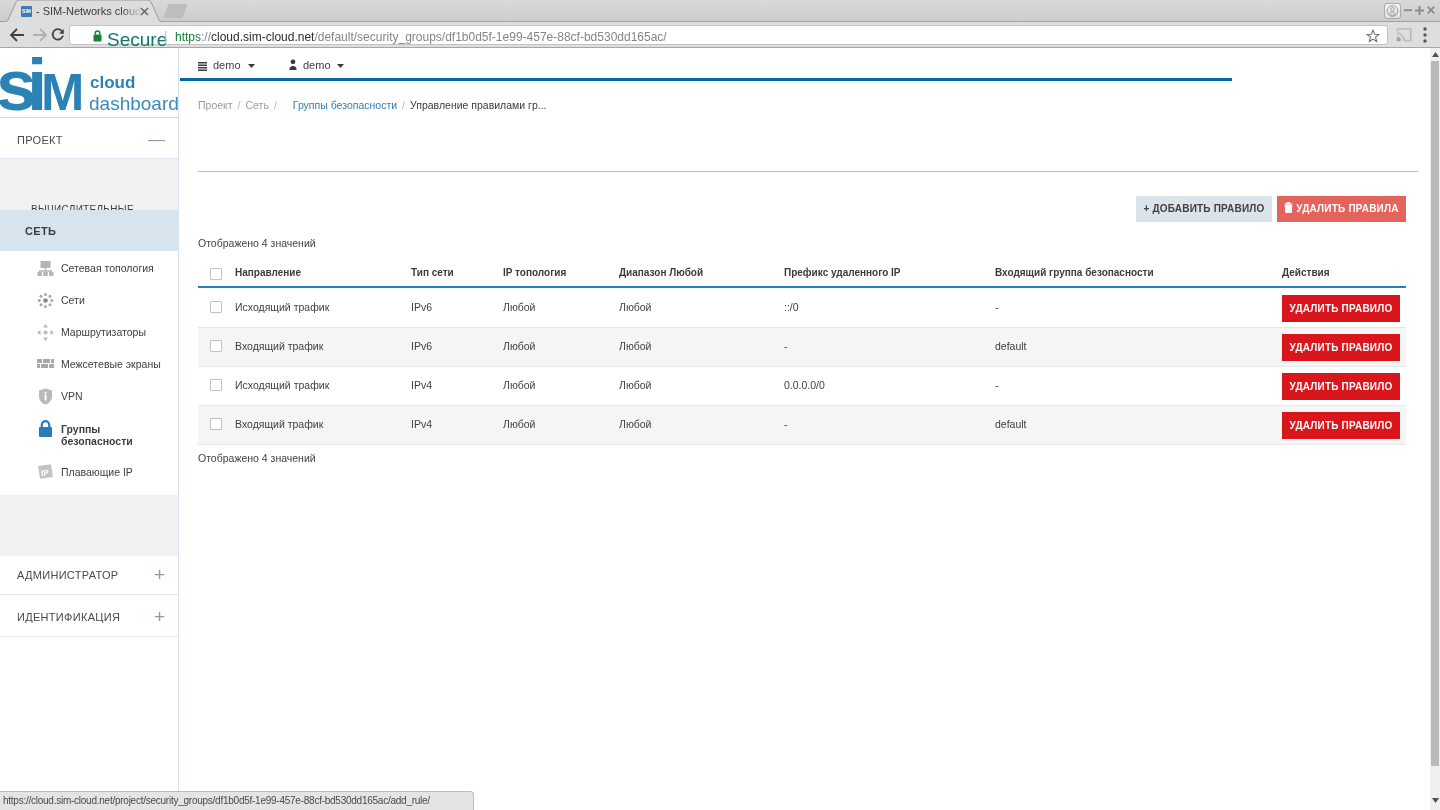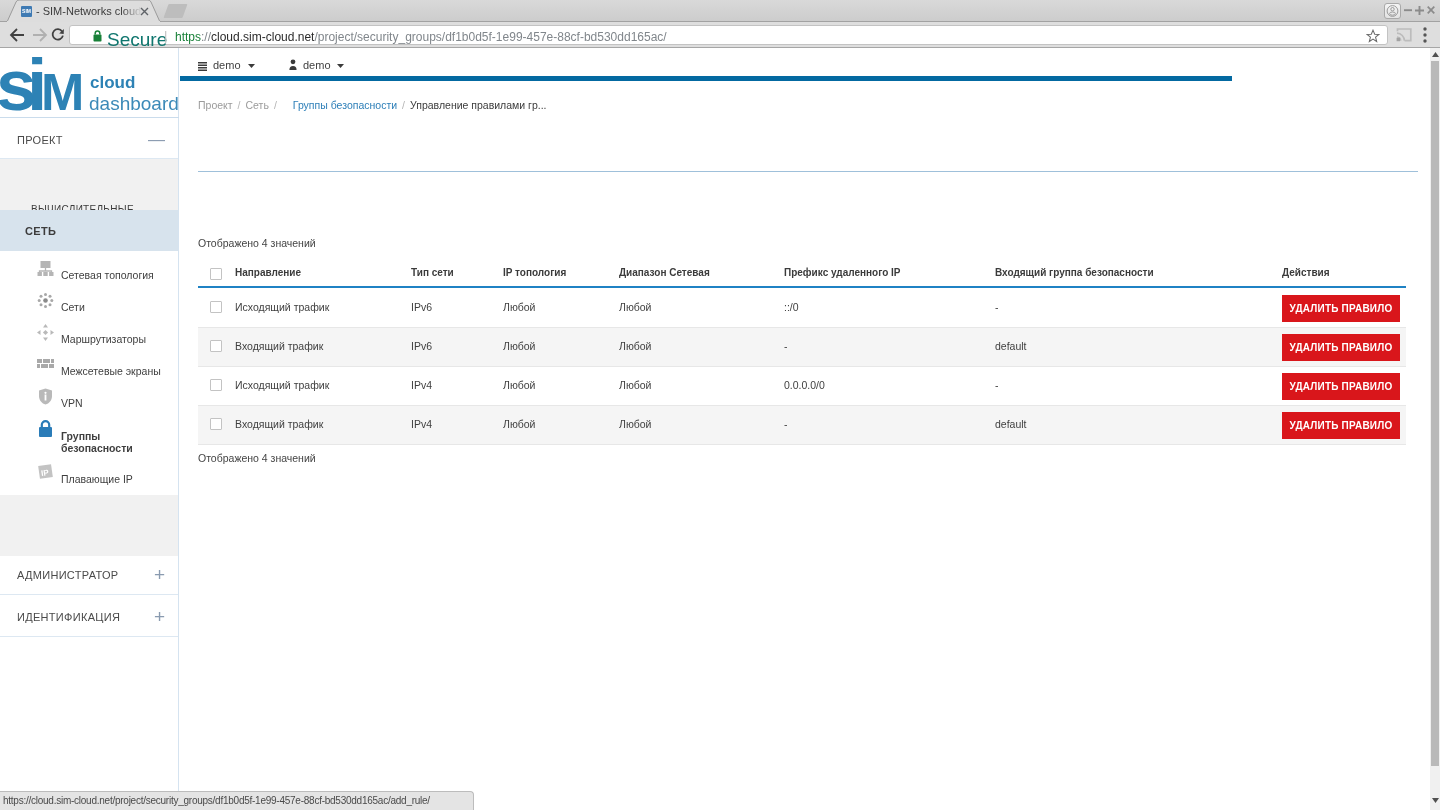--- a/index.html
+++ b/index.html
@@ -28,27 +28,27 @@
 
   
   #page { left:0; top:48px; width:1440px; height:762px; background:#fff; }
 
   
   #sidebar { position:absolute; left:0; top:0; width:179px; height:762px; border-right:1px solid #d5e3f0; background:#fff; }
   #logo { position:absolute; left:0; top:0; width:179px; height:70px; border-bottom:1px solid #cadcec; }
   .navhead { position:absolute; left:17px; font-size:11px; color:#4a4a4a; letter-spacing:0.3px; white-space:nowrap; }
   .navplus { position:absolute; right:13px; color:#8a9bb0; font-size:17px; font-weight:300; }
   .grayblock { position:absolute; left:0; width:178px; background:#f1f1f1; }
-  .menuitem { position:absolute; left:61px; font-size:10.5px; color:#3f3f3f; white-space:nowrap;margin-top:7px; }
+  .menuitem { position:absolute; left:61px; font-size:10.5px; color:#3f3f3f; white-space:nowrap; }
   .micon { position:absolute; left:37px; width:17px; height:17px; }
   hr.side { position:absolute; left:0; width:178px; border:none; border-top:1px solid #dde8f2; }
 
   
   #main { position:absolute; left:180px; top:0; width:1250px; height:762px; }
-  #topnav { position:absolute; left:0; top:0; width:1052px; height:33px; border-bottom:5px solid #0369a1; }
+  #topnav { position:absolute; left:0; top:0; width:1052px; height:33px; border-bottom:3px solid #0369a1; }
   .demo { font-size:11px; color:#3f3f3f; }
   #crumbs { position:absolute; left:18px; top:51px; font-size:10.5px; color:#9b9b9b; white-space:nowrap; }
   #crumbs .sep { color:#b5b5b5; padding:0 5px; }
   #crumbs a { color:#2d7fb8; text-decoration:none;padding-left:11px; }
   #crumbs .cur { color:#3c3c3c; }
   #pagetitle { position:absolute; left:18px; top:74px; width:900px; font-size:23px; color:#3c3c3c; line-height:23px; }
   #titlehr { position:absolute; left:18px; top:123px; width:1220px; height:1px; background:#9fc0da; }
   #btnrow { position:absolute; left:0; top:148px; width:1226px; height:26px; }
   .btn { position:absolute; top:0; height:26px; font-size:10px; font-weight:bold; text-align:center; letter-spacing:0.2px; white-space:nowrap; }
   #btnadd { left:956px; width:136px; background:#dbe4eb; color:#414141; line-height:26px; }
@@ -122,21 +122,21 @@
     <path d="M13.9 1 L13.7 6 L9.2 5.5 Z" fill="#414141"></path>
   </svg>
   <div id="omnibox">
 
     <svg class="abs" style="left:23px;top:4px;" width="9" height="12" viewBox="0 0 9 12">
       <rect x="0.5" y="4.6" width="8" height="6.9" rx="0.8" fill="#188038"></rect>
       <path d="M2.2 4.6 V3.2 a2.3 2.3 0 0 1 4.6 0 V4.6" fill="none" stroke="#188038" stroke-width="1.5"></path>
     </svg>
     <div class="abs" style="left:37px;top:3px;font-size:19px;color:#0f766e;">Secure</div>
     <div class="abs" style="left:94px;top:2px;font-size:13px;color:#c0c0c0;">|</div>
-    <div id="urltext"><span class="green">https</span><span class="path">://</span><span class="dom">cloud.sim-cloud.net</span><span class="path">/project/security_groups/df1b0d5f-1e99-457e-88cf-bd530dd165ac/</span></div>
+    <div id="urltext"><span class="green">https</span><span class="path">://</span><span class="dom">cloud.sim-cloud.net</span><span class="path">/default/security_groups/df1b0d5f-1e99-457e-88cf-bd530dd165ac/</span></div>
 
     <svg class="abs" style="left:1296px;top:3px;" width="14" height="14" viewBox="0 0 24 24">
       <path d="M12 2 L14.9 9 L22 9.3 L16.4 14 L18.3 21.4 L12 17.3 L5.7 21.4 L7.6 14 L2 9.3 L9.1 9 Z" fill="none" stroke="#6b6b6b" stroke-width="1.8"></path>
     </svg>
   </div>
 
   <svg class="abs" style="left:1396px;top:6px;" width="16" height="14" viewBox="0 0 16 14">
     <path d="M1.5 3.2 V1 H14.8 V12.6 H8.6" fill="none" stroke="#bcbcbc" stroke-width="1.7"></path>
     <path d="M1 5.2 A 7.6 7.6 0 0 1 8.4 12.8 M1 9 A 3.8 3.8 0 0 1 4.6 12.8" fill="none" stroke="#bcbcbc" stroke-width="1.7"></path>
     <rect x="0.6" y="9.8" width="3.4" height="3.4" fill="#a2a2a2"></rect>
@@ -261,29 +261,35 @@
       <div class="demo abs" style="left:123px;top:11px;">demo</div>
       <svg class="abs" style="left:157px;top:16px;" width="7" height="4" viewBox="0 0 7 4">
           <path d="M0 0 L7 0 L3.5 4 Z" fill="#3b3b3b"></path>
         </svg>
     </div>
 
     <div id="crumbs">Проект<span class="sep">/</span>Сеть<span class="sep">/</span><a>Группы безопасности</a><span class="sep">/</span><span class="cur">Управление правилами гр...</span></div>
 
     <div id="titlehr"></div>
 
+    <div id="btnrow">
+      <div class="btn" id="btnadd">+ ДОБАВИТЬ ПРАВИЛО</div>
+      <div class="btn" id="btndel"><svg style="vertical-align:-1px;" width="9" height="11" viewBox="0 0 9 11">
+            <path d="M0.5 2 H8.5 M3 2 V0.5 H6 V2 M1.2 3 H7.8 L7.3 10.5 H1.7 Z" stroke="#fff" stroke-width="1" fill="#fff"></path>
+          </svg> УДАЛИТЬ ПРАВИЛА</div>
+    </div>
 
     <div class="shown" style="top:189px;">Отображено 4 значений</div>
 
     <div id="tbl">
       <div class="cb" style="top:10px;"></div>
       <div class="th" style="left:37px;">Направление</div>
       <div class="th" style="left:213px;">Тип сети</div>
       <div class="th" style="left:305px;">IP топология</div>
-      <div class="th" style="left:421px;">Диапазон Сетевая</div>
+      <div class="th" style="left:421px;">Диапазон Любой</div>
       <div class="th" style="left:586px;">Префикс удаленного IP</div>
       <div class="th" style="left:797px;">Входящий группа безопасности</div>
       <div class="th" style="left:1084px;">Действия</div>
       <div id="hdline"></div>
 
       <div class="cb" style="top:43px;"></div>
       <div class="cell" style="left:37px;top:43px;">Исходящий трафик</div>
       <div class="cell" style="left:213px;top:43px;">IPv6</div>
       <div class="cell" style="left:305px;top:43px;">Любой</div>
       <div class="cell" style="left:421px;top:43px;">Любой</div>

